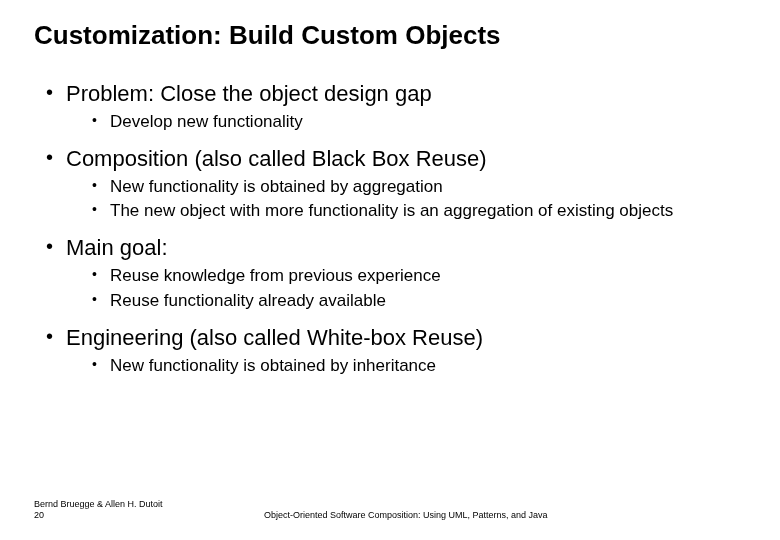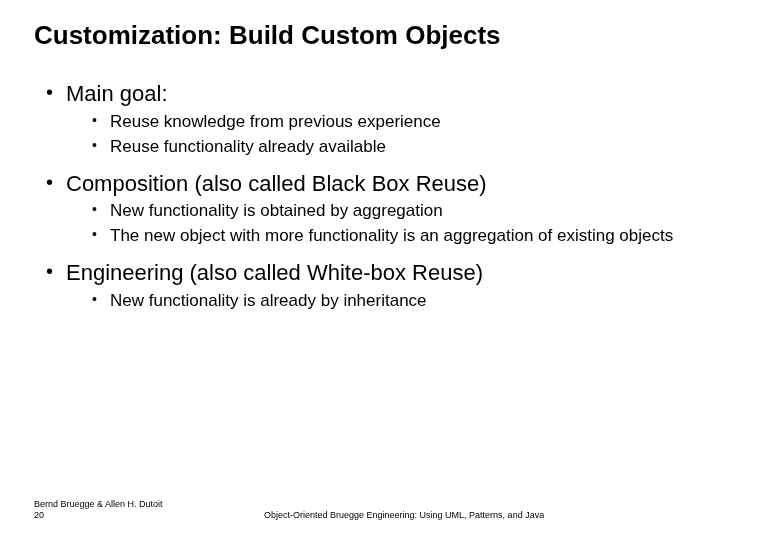--- a/index.html
+++ b/index.html
@@ -88,54 +88,62 @@
 </style>
 </head>
 <body>
 
 <div class="slide">
 
   <h1 class="title">Customization: Build Custom Objects</h1>
 
   <ul class="level1">
     <li>
-      <span>Main goal:</span>
+      <span>Problem: Close the object design gap</span>
       <ul class="level2">
         <li>
-          <span>Reuse knowledge from previous experience</span>
-        </li>
-        <li>
-          <span>Reuse functionality already available</span>
+          <span>Develop new functionality</span>
         </li>
       </ul>
     </li>
     <li>
       <span>Composition (also called Black Box Reuse)</span>
       <ul class="level2">
         <li>
           <span>New functionality is obtained by aggregation</span>
         </li>
         <li>
           <span>The new object with more functionality is an aggregation of existing objects</span>
         </li>
       </ul>
     </li>
     <li>
+      <span>Main goal:</span>
+      <ul class="level2">
+        <li>
+          <span>Reuse knowledge from previous experience</span>
+        </li>
+        <li>
+          <span>Reuse functionality already available</span>
+        </li>
+      </ul>
+    </li>
+    <li>
       <span>Engineering (also called White-box Reuse)</span>
       <ul class="level2">
         <li>
-          <span>New functionality is already by inheritance</span>
+          <span>New functionality is obtained by inheritance</span>
         </li>
       </ul>
     </li>
   </ul>
 
   <div class="footer">
     <div class="left">
       <span>Bernd Bruegge &amp; Allen H. Dutoit</span><br>
       <span>20</span>
     </div>
     <div class="center">
-      <span>Object-Oriented Bruegge Engineering: Using UML, Patterns, and Java</span>
+      <span>Object-Oriented Software Composition: Using UML, Patterns, and Java</span>
     </div>
   </div>
 
 </div>
 
 </body></html>

